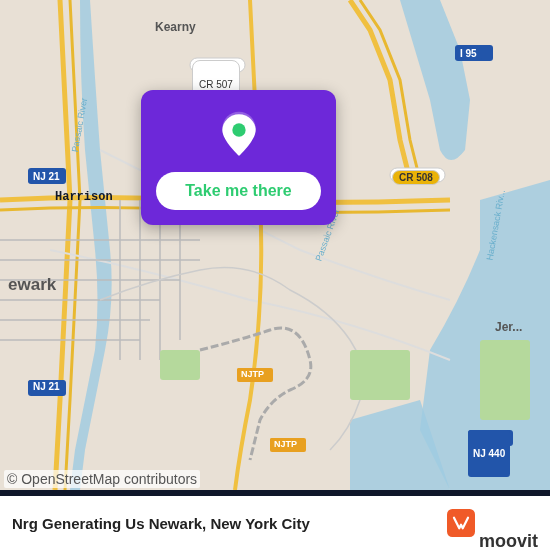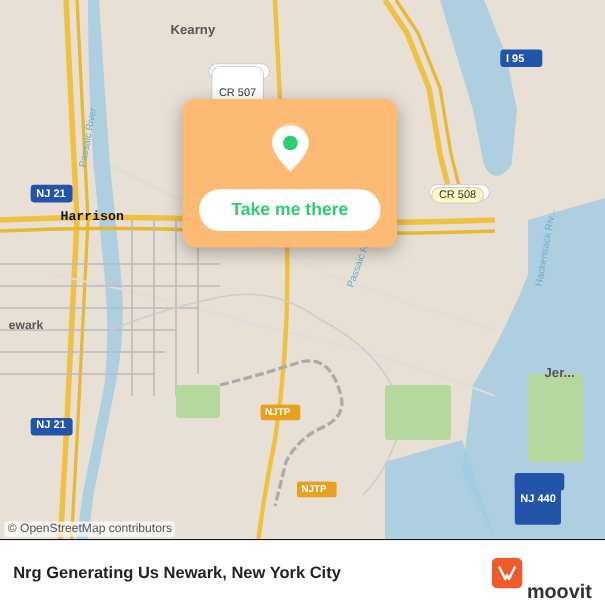--- a/index.html
+++ b/index.html
@@ -25,23 +25,23 @@
       height: 100%;
       position: absolute;
       top: 0;
       left: 0;
     }
 
     
     .popup-card {
       position: absolute;
       top: 90px;
-      left: 166px;
+      left: 141px;
       width: 195px;
-      background: #fdba74;
+      background: #6d28d9;
       border-radius: 12px;
       padding: 20px 15px 15px;
       display: flex;
       flex-direction: column;
       align-items: center;
       box-shadow: 0 4px 15px rgba(0,0,0,0.3);
       z-index: 100;
     }
 
     .popup-pin-icon {
@@ -66,21 +66,21 @@
 
     
     #bottom-bar {
       width: 550px;
       height: 60px;
       background: white;
       display: flex;
       align-items: center;
       justify-content: space-between;
       padding: 0 12px;
-      border-top: 1px solid #0f172a;
+      border-top: 6px solid #0f172a;
     }
 
     .bottom-title {
       font-size: 15px;
       font-weight: 600;
       color: #222;
     }
 
     .moovit-logo {
       display: flex;
@@ -98,21 +98,21 @@
       font-weight: bold;
       color: #333;
       margin-top: 36px;
     }
 
     
     .map-attribution {
       position: absolute;
       bottom: 2px;
       left: 4px;
-      font-size: 11px;
+      font-size: 14px;
       color: #555;
       background: rgba(255,255,255,0.7);
       padding: 1px 3px;
       border-radius: 2px;
       z-index: 50;
     }
   </style>
 </head>
 <body>
 
@@ -175,25 +175,25 @@
 
     <rect x="237" y="368" width="36" height="14" rx="2" fill="#e8a020"></rect>
     <rect x="270" y="438" width="36" height="14" rx="2" fill="#e8a020"></rect>
 
     <rect x="468" y="430" width="45" height="16" rx="3" fill="#2255aa"></rect>
 
   </svg>
 
   <div style="position:absolute; top:20px; left:155px; font-size:12px; color:#555; font-weight:600; pointer-events:none;">Kearny</div>
   <div style="position:absolute; top:190px; left:55px; font-size:12px; color:#0f172a; font-weight:600; pointer-events:none;font-family:Liberation Mono, monospace;">Harrison</div>
-  <div style="position:absolute; top:290px; left:8px; font-size:11px; color:#555; font-weight:600; pointer-events:none;">ewark</div>
-  <div style="position:absolute; top:320px; left:495px; font-size:12px; color:#555; font-weight:600; pointer-events:none;margin-top:12px;">Jer...</div>
+  <div style="position:absolute; top:275px; left:8px; font-size:17px; color:#555; font-weight:600; pointer-events:none;">ewark</div>
+  <div style="position:absolute; top:320px; left:495px; font-size:12px; color:#555; font-weight:600; pointer-events:none;">Jer...</div>
 
   <div style="position:absolute; top:60px; left:192px; background:white; border:1px solid #ccc; border-radius:8px; padding:18px 6px; font-size:10px; color:#333; pointer-events:none;">CR 507</div>
-  <div style="position:absolute; top:170px; left:392px; background:#fef9c3; border:1px solid #ccc; border-radius:8px; padding:1px 6px; font-size:10px; color:#333; pointer-events:none;">CR 508</div>
+  <div style="position:absolute; top:170px; left:392px; background:#eab308; border:1px solid #ccc; border-radius:8px; padding:1px 6px; font-size:10px; color:#333; pointer-events:none;font-weight:bold;">CR 508</div>
   <div style="position:absolute; top:47px; left:455px; background:#2255aa; border-radius:3px; padding:1px 5px; font-size:10px; color:white; font-weight:bold; pointer-events:none;text-align:right;">I 95</div>
   <div style="position:absolute; top:170px; left:28px; background:#2255aa; border-radius:3px; padding:1px 5px; font-size:10px; color:white; font-weight:bold; pointer-events:none;">NJ 21</div>
   <div style="position:absolute; top:380px; left:28px; background:#2255aa; border-radius:3px; padding:1px 5px; font-size:10px; color:white; font-weight:bold; pointer-events:none;">NJ 21</div>
   <div style="position:absolute; top:368px; left:237px; background:#e8a020; border-radius:2px; padding:1px 4px; font-size:9px; color:white; font-weight:bold; pointer-events:none;">NJTP</div>
   <div style="position:absolute; top:438px; left:270px; background:#e8a020; border-radius:2px; padding:1px 4px; font-size:9px; color:white; font-weight:bold; pointer-events:none;">NJTP</div>
   <div style="position:absolute; top:430px; left:468px; background:#2255aa; border-radius:3px; padding:18px 5px; font-size:10px; color:white; font-weight:bold; pointer-events:none;">NJ 440</div>
 
   <div style="position:absolute; top:120px; left:52px; font-size:9px; color:#6aafcc; transform:rotate(-80deg); pointer-events:none;">Passaic River</div>
   <div style="position:absolute; top:230px; left:300px; font-size:9px; color:#6aafcc; transform:rotate(-70deg); pointer-events:none;">Passaic River</div>
   <div style="position:absolute; top:220px; left:460px; font-size:9px; color:#6aafcc; transform:rotate(-80deg); pointer-events:none;">Hackensack Riv...</div>

